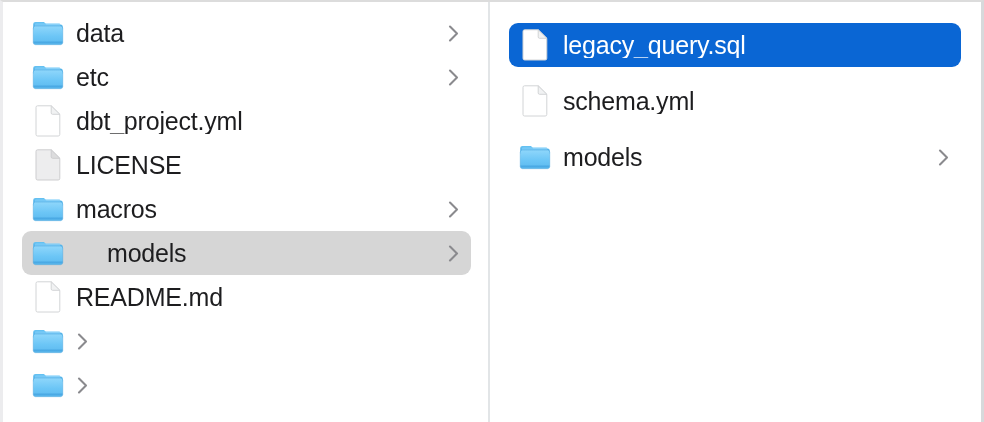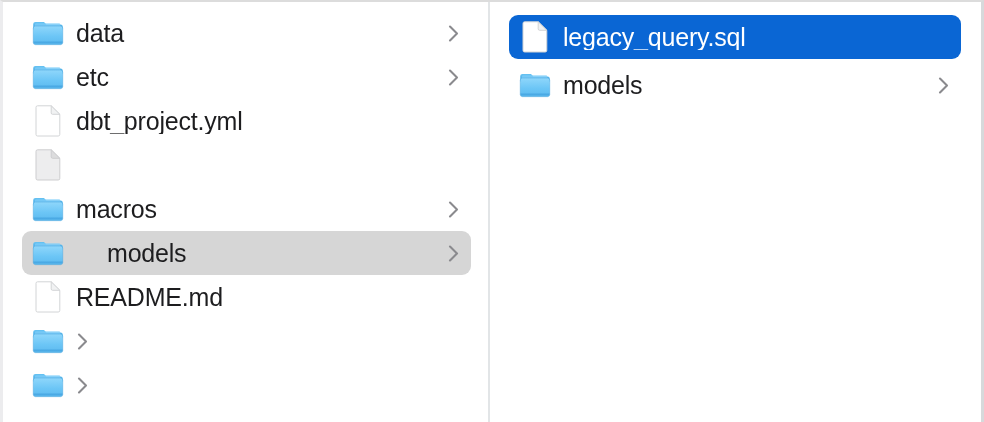--- a/index.html
+++ b/index.html
@@ -56,21 +56,21 @@
     user-select: none;
   }
 
   .column-left .row {
     margin: 0 17px 0 19px;
     padding-left: 9px;
     padding-right: 9px;
   }
 
   .column-right .row {
-    margin: 4px 18px 0 19px;
+    margin: 12px 18px 0 19px;
     padding-left: 9px;
     padding-right: 9px;
   }
 
   .row.selected-gray {
     background: #d6d6d6;
     gap: 31px;
   }
 
   .row.selected-blue {
@@ -215,20 +215,21 @@
         </span>
       </div>
       <div class="row" aria-selected="false">
         <span class="icon-slot">
   <svg width="26" height="32" viewBox="0 0 26 32">
     <path d="M1.0 2.4 A1.6 1.6 0 0 1 2.6 0.8 L16.2 0.8 L24.8 9.3 L24.8 29.4
              A1.6 1.6 0 0 1 23.2 31.0 L2.6 31.0 A1.6 1.6 0 0 1 1.0 29.4 Z" fill="#ededee" stroke="#cdcdcf" stroke-width="1"></path>
     <path d="M16.2 0.8 L24.8 9.3 L17.6 9.3 A1.4 1.4 0 0 1 16.2 7.9 Z" fill="#dcdcdd" stroke="#cdcdcf" stroke-width="1" stroke-linejoin="round"></path>
   </svg>
         </span>
+        <span class="row-label">LICENSE</span>
         <span class="chevron hidden">
   <svg width="11" height="17" viewBox="0 0 11 17">
     <path d="M2 1.6 L9 8.5 L2 15.4" fill="none" stroke="#8a8a8e" stroke-width="2.1" stroke-linecap="round" stroke-linejoin="round"></path>
   </svg>
         </span>
       </div>
       <div class="row" aria-selected="false">
         <span class="icon-slot">
   <svg width="32" height="27" viewBox="0 0 32 27">
     <defs>
@@ -390,20 +391,35 @@
         </span>
         <span class="row-label">legacy_query.sql</span>
         <span class="chevron hidden">
   <svg width="11" height="17" viewBox="0 0 11 17">
     <path d="M2 1.6 L9 8.5 L2 15.4" fill="none" stroke="#8a8a8e" stroke-width="2.1" stroke-linecap="round" stroke-linejoin="round"></path>
   </svg>
         </span>
       </div>
       <div class="row" aria-selected="false">
         <span class="icon-slot">
+  <svg width="26" height="32" viewBox="0 0 26 32">
+    <path d="M1.0 2.4 A1.6 1.6 0 0 1 2.6 0.8 L16.2 0.8 L24.8 9.3 L24.8 29.4
+             A1.6 1.6 0 0 1 23.2 31.0 L2.6 31.0 A1.6 1.6 0 0 1 1.0 29.4 Z" fill="#ffffff" stroke="#d2d4d6" stroke-width="1"></path>
+    <path d="M16.2 0.8 L24.8 9.3 L17.6 9.3 A1.4 1.4 0 0 1 16.2 7.9 Z" fill="#f1f2f3" stroke="#d2d4d6" stroke-width="1" stroke-linejoin="round"></path>
+  </svg>
+        </span>
+        <span class="row-label">schema.yml</span>
+        <span class="chevron hidden">
+  <svg width="11" height="17" viewBox="0 0 11 17">
+    <path d="M2 1.6 L9 8.5 L2 15.4" fill="none" stroke="#8a8a8e" stroke-width="2.1" stroke-linecap="round" stroke-linejoin="round"></path>
+  </svg>
+        </span>
+      </div>
+      <div class="row" aria-selected="false">
+        <span class="icon-slot">
   <svg width="32" height="27" viewBox="0 0 32 27">
     <defs>
       <linearGradient id="fbk" x1="0" y1="0" x2="0" y2="1">
         <stop offset="0" stop-color="#67c2f2"></stop>
         <stop offset="1" stop-color="#46a9e4"></stop>
       </linearGradient>
       <linearGradient id="ffr" x1="0" y1="0" x2="0" y2="1">
         <stop offset="0" stop-color="#8fd6fb"></stop>
         <stop offset="0.55" stop-color="#6cc6f6"></stop>
         <stop offset="0.80" stop-color="#63bff2"></stop>

